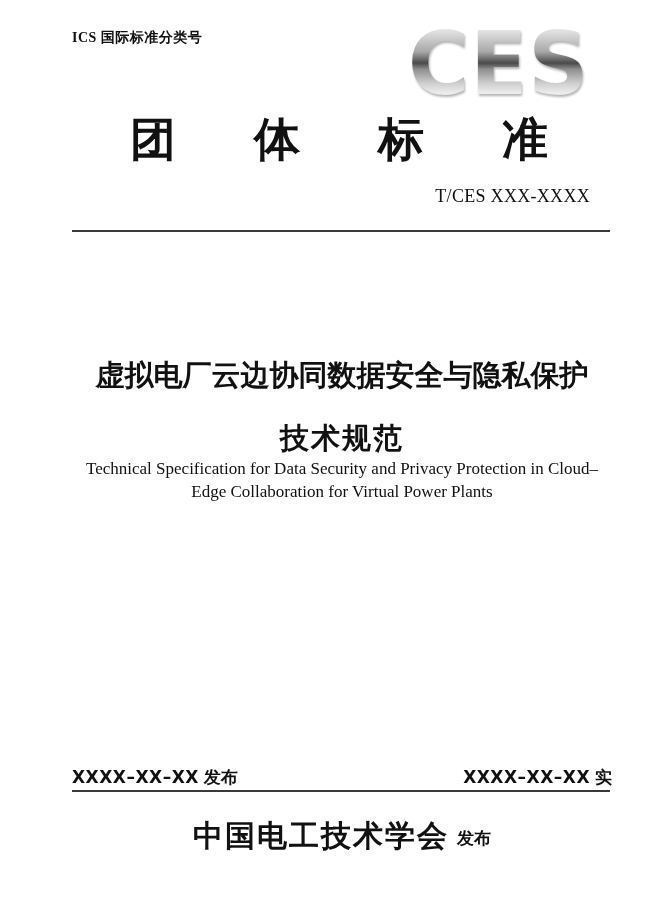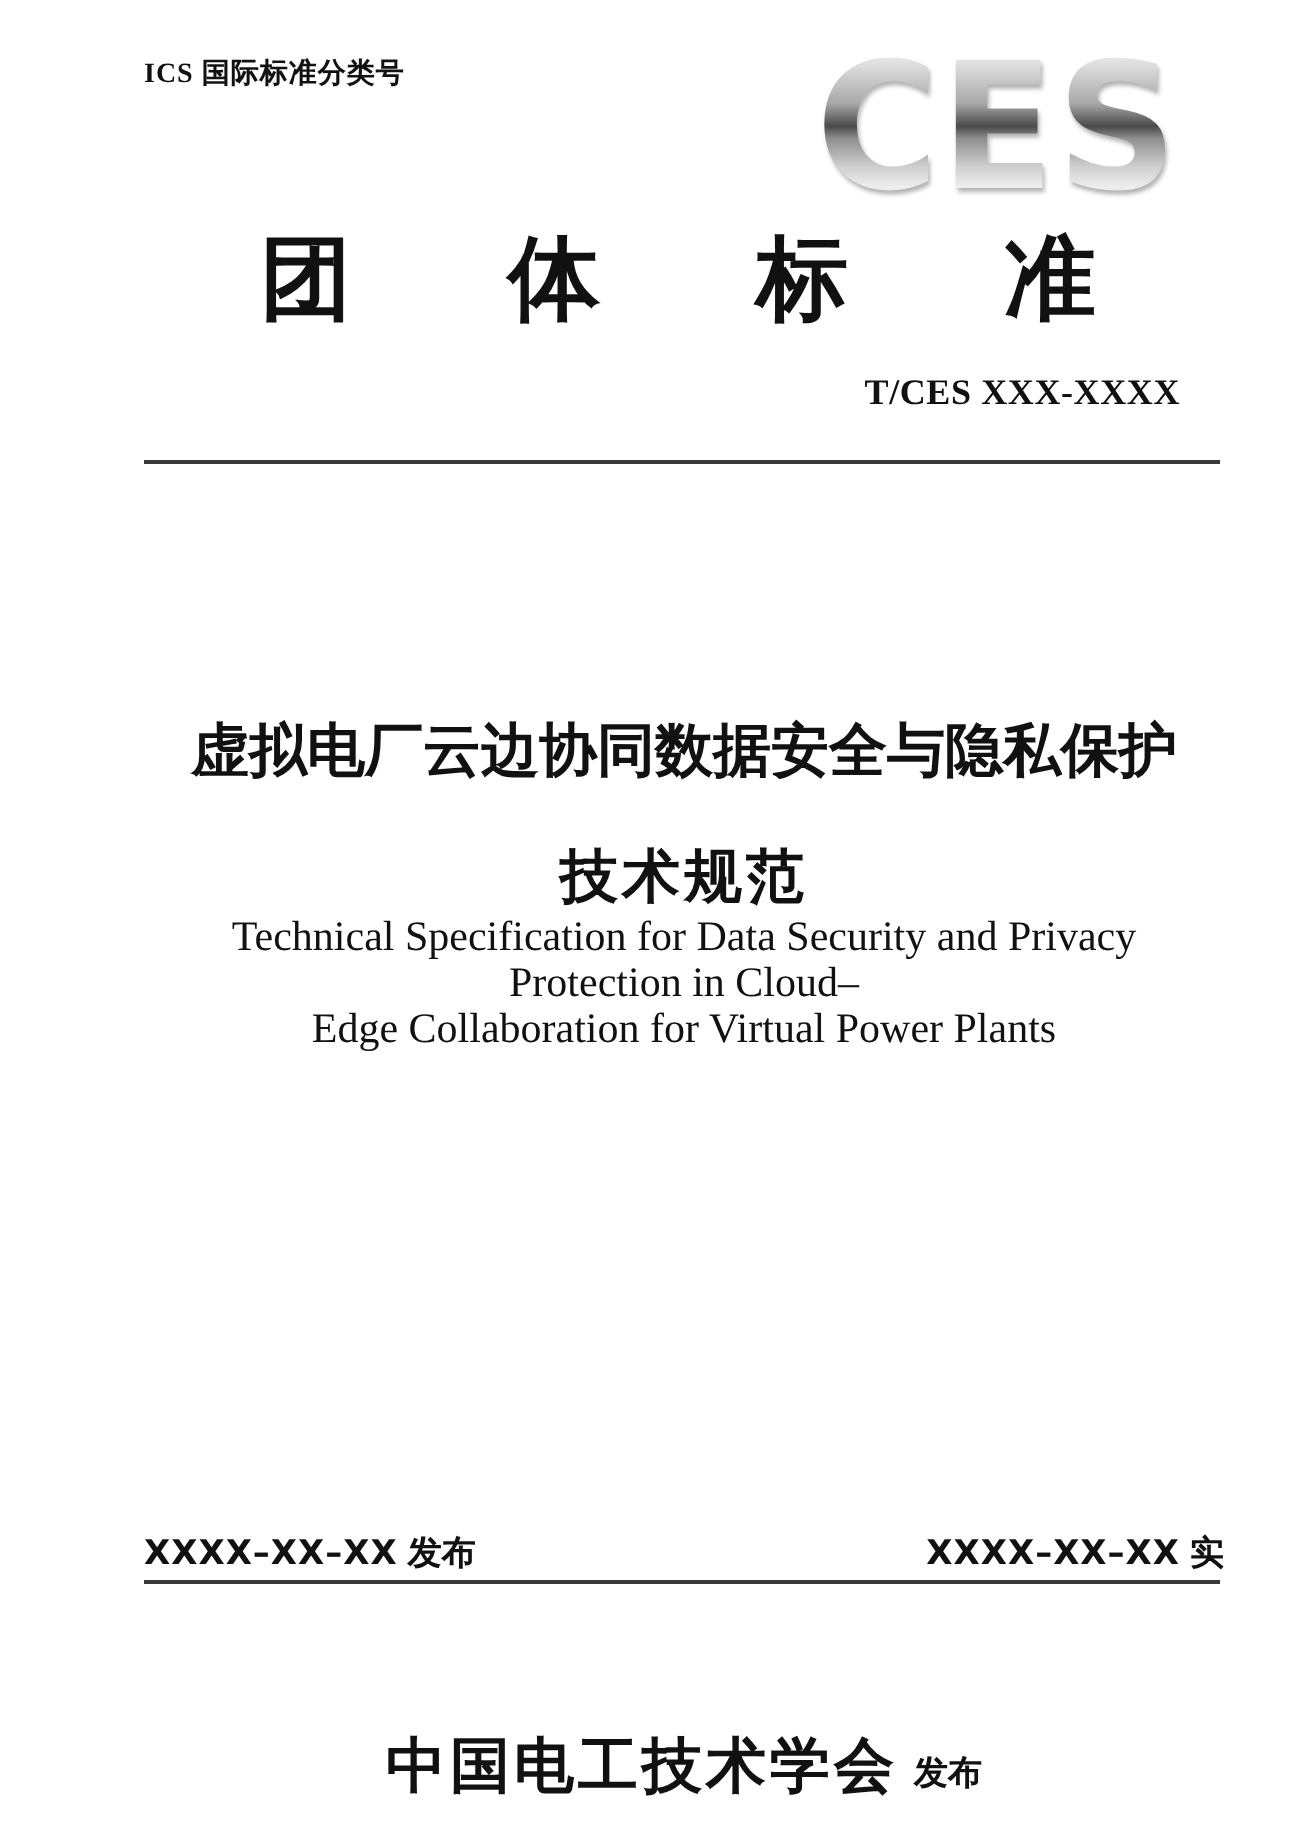--- a/index.html
+++ b/index.html
@@ -68,21 +68,21 @@
     font-size: 46px;
     font-weight: bold;
     line-height: 1;
   }
 
   .std-number {
     top: 186px;
     text-align: right;
     padding-right: 22px;
     font-family: "Liberation Serif", "DejaVu Serif", serif;
-    font-weight: bold;
+    font-weight: normal;
     font-size: 18px;
     letter-spacing: 0.3px;
   }
 
   .rule { position: absolute; left: 72px; width: 538px; height: 2px; background: var(--rule); }
   .rule-top { top: 230px; }
   .rule-bottom { top: 790px; }
 
   .title-cn-1 {
     top: 349px;
@@ -98,39 +98,39 @@
     text-align: center;
     font-size: 29px;
     font-weight: bold;
     line-height: 1;
     letter-spacing: 2px;
   }
   .title-en {
     top: 457px;
     text-align: center;
     font-family: "Liberation Serif", "DejaVu Serif", serif;
-    font-size: 21px;
+    font-size: 17px;
     line-height: 23px;
   }
 
   .date-row {
     top: 767px;
     display: flex;
     justify-content: space-between;
     align-items: flex-end;
     font-size: 17px;
     font-weight: bold;
     line-height: 1.2;
     white-space: nowrap;
   }
   .date-row .date { letter-spacing: 0.5px; }
   .date-row .lbl { margin-left: 5px; }
 
   .publisher-row {
-    top: 867px;
+    top: 819px;
     display: flex;
     justify-content: center;
     align-items: center;
     gap: 8px;
   }
   .publisher-name {
     font-size: 30px;
     font-weight: bold;
     letter-spacing: 2px;
     line-height: 1.1;

